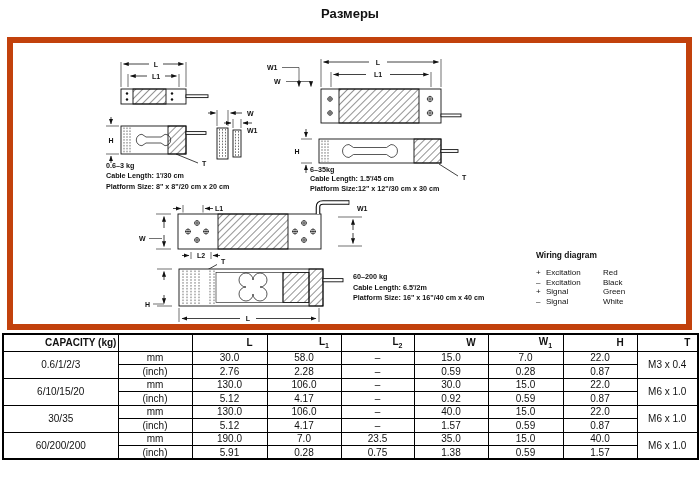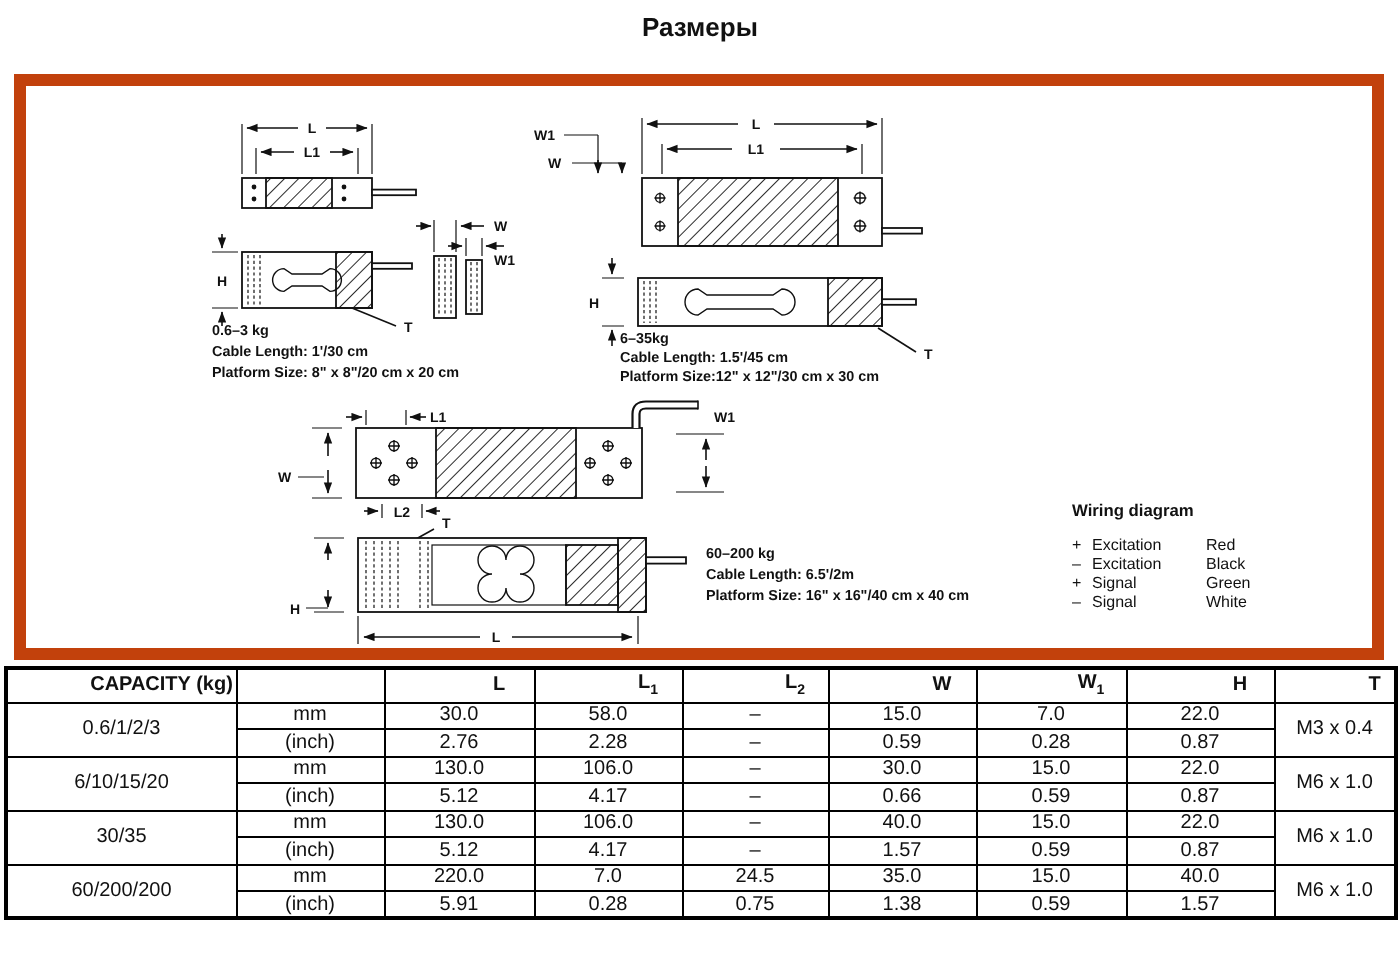--- a/index.html
+++ b/index.html
@@ -289,21 +289,21 @@
         <td>30.0</td>
         <td>15.0</td>
         <td>22.0</td>
         <td rowspan="2">M6 x 1.0</td>
       </tr>
       <tr>
         <td>(inch)</td>
         <td>5.12</td>
         <td>4.17</td>
         <td>–</td>
-        <td>0.66</td>
+        <td>0.92</td>
         <td>0.59</td>
         <td>0.87</td>
       </tr>
       <tr class="gs">
         <td rowspan="2">30/35</td>
         <td>mm</td>
         <td>130.0</td>
         <td>106.0</td>
         <td>–</td>
         <td>40.0</td>
@@ -316,23 +316,23 @@
         <td>5.12</td>
         <td>4.17</td>
         <td>–</td>
         <td>1.57</td>
         <td>0.59</td>
         <td>0.87</td>
       </tr>
       <tr class="gs">
         <td rowspan="2">60/200/200</td>
         <td>mm</td>
-        <td>220.0</td>
+        <td>190.0</td>
         <td>7.0</td>
-        <td>24.5</td>
+        <td>23.5</td>
         <td>35.0</td>
         <td>15.0</td>
         <td>40.0</td>
         <td rowspan="2">M6 x 1.0</td>
       </tr>
       <tr>
         <td>(inch)</td>
         <td>5.91</td>
         <td>0.28</td>
         <td>0.75</td>

